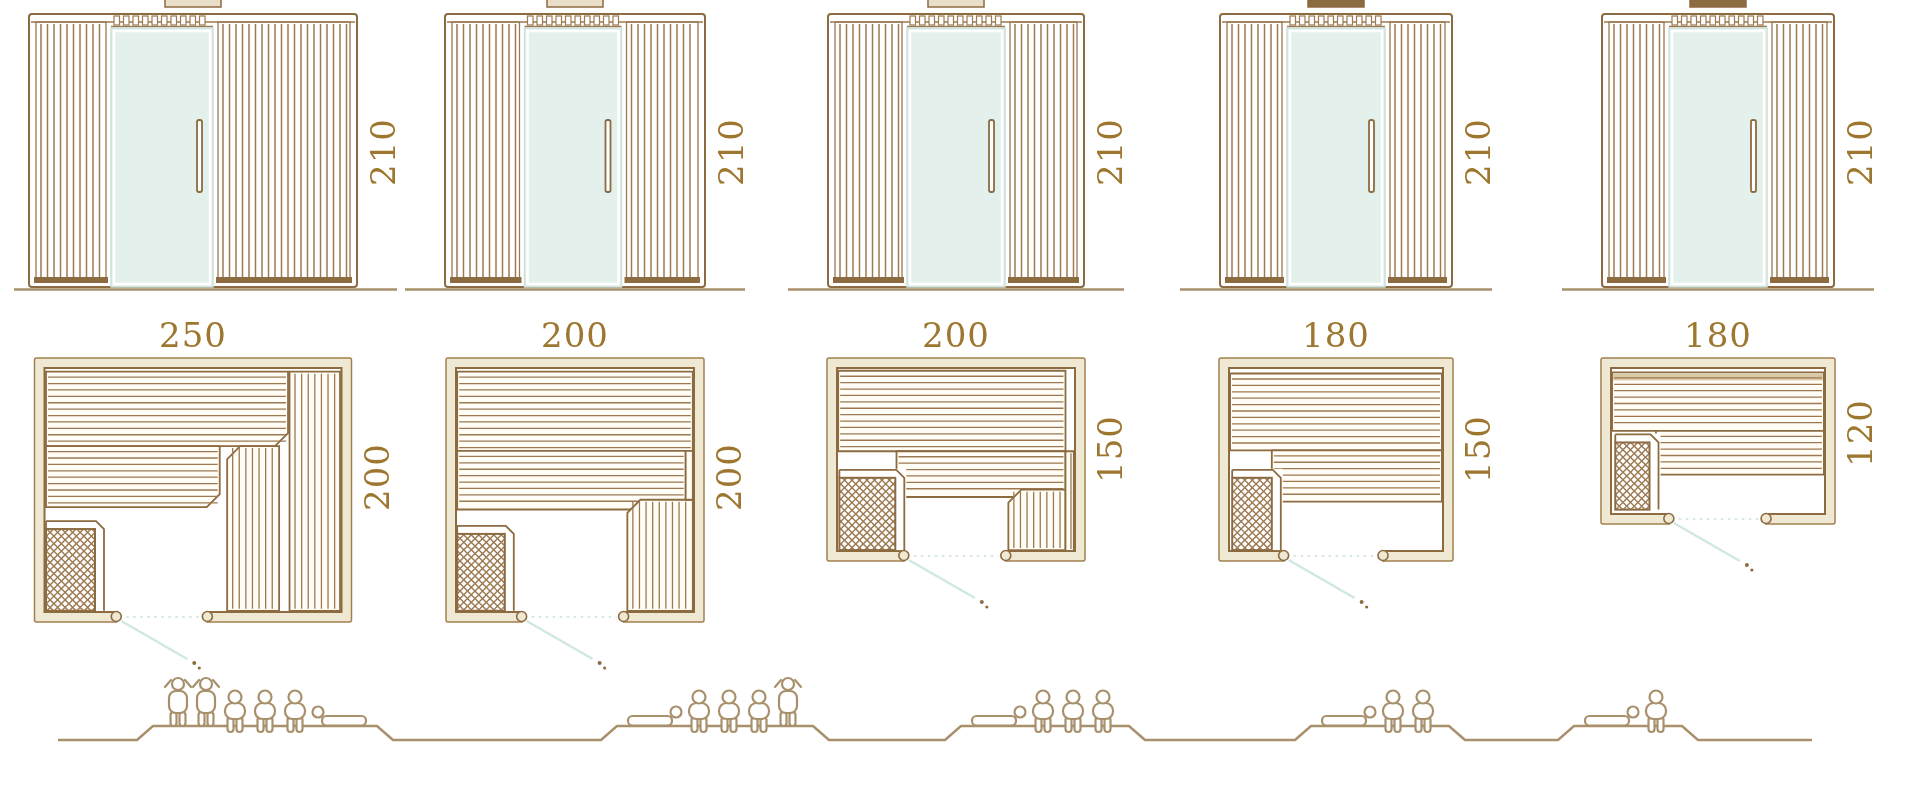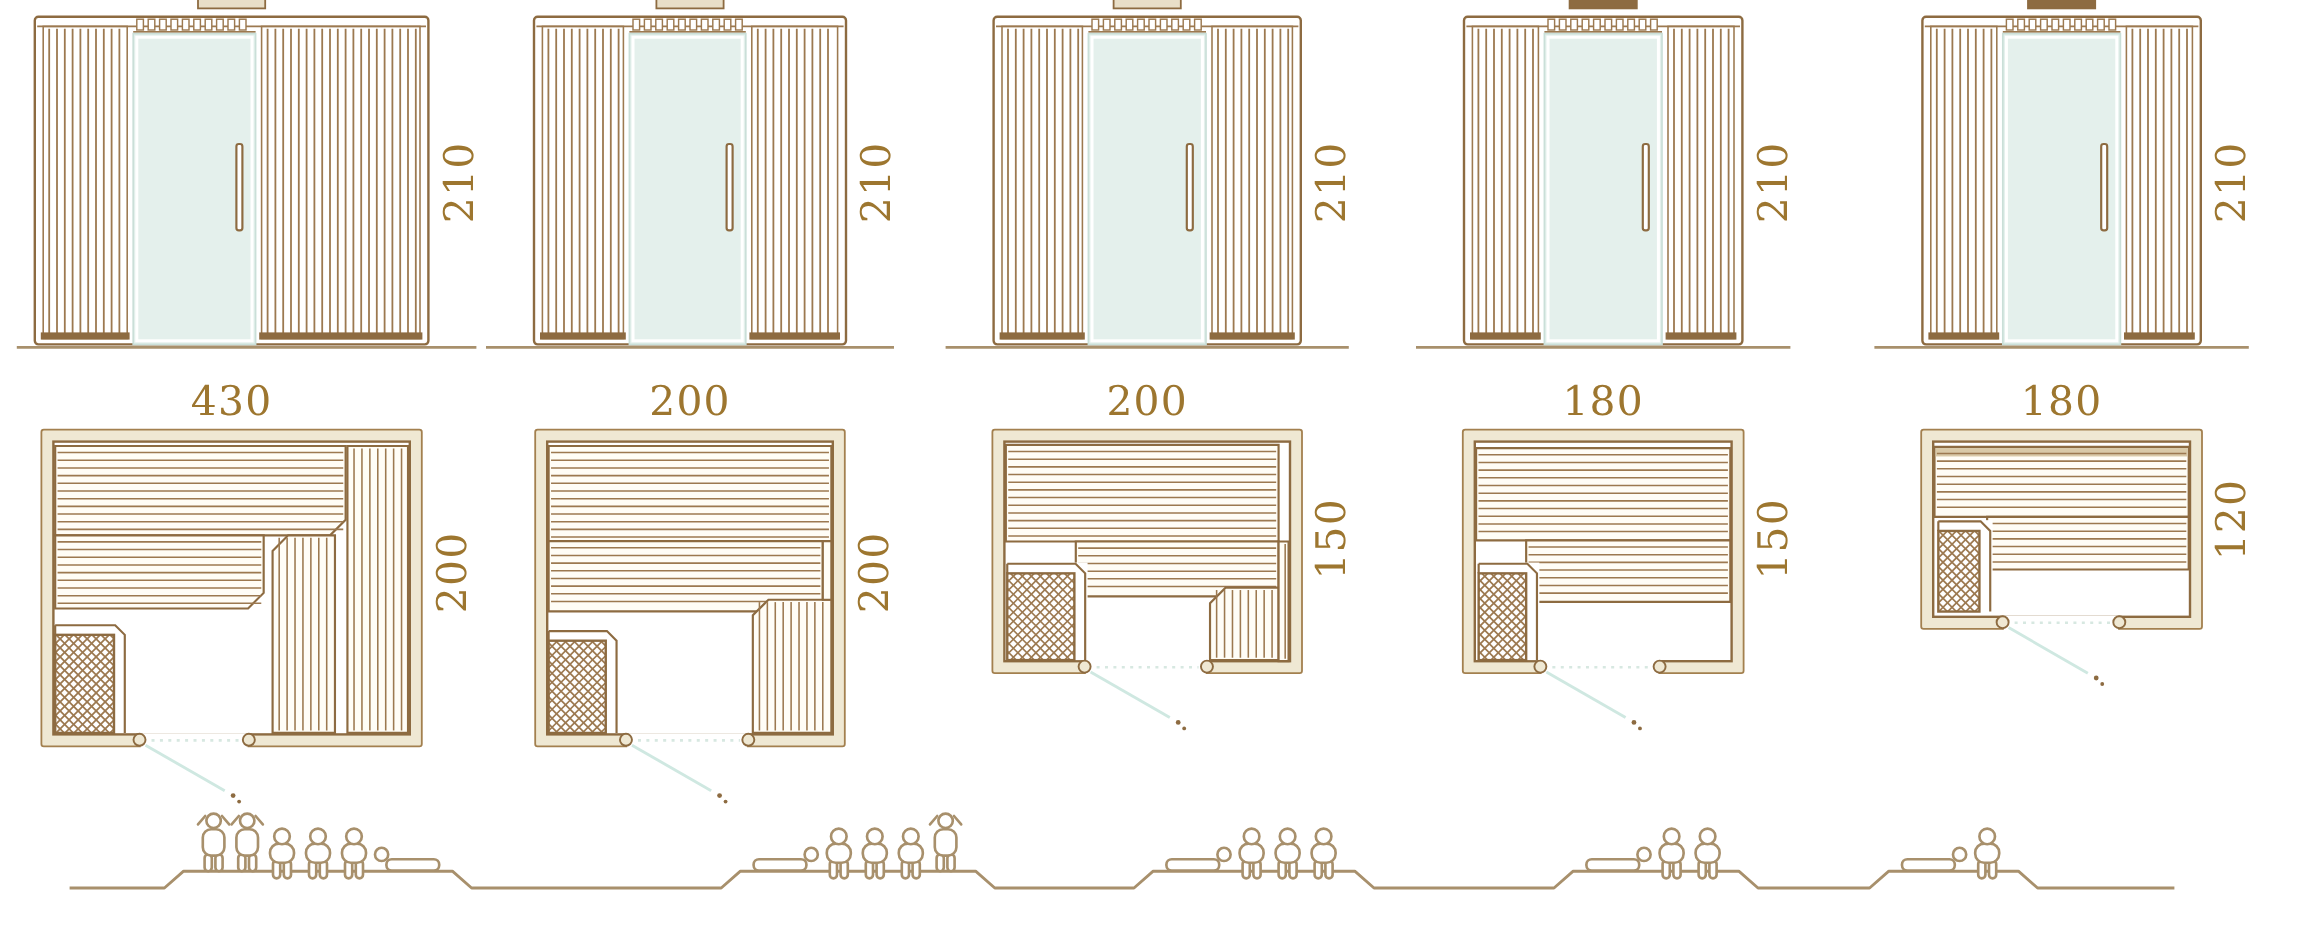--- a/index.html
+++ b/index.html
@@ -814,21 +814,21 @@
           <rect fill="#ffffff" stroke="#a8906c" stroke-width="2.2" stroke-linecap="round" stroke-linejoin="round" x="1585" y="716" width="44" height="9.5" rx="4.5"></rect>
           <circle fill="#ffffff" stroke="#a8906c" stroke-width="2.2" stroke-linecap="round" stroke-linejoin="round" cx="1633" cy="712" r="5.5"></circle>
           <rect fill="#ffffff" stroke="#a8906c" stroke-width="2.2" stroke-linecap="round" stroke-linejoin="round" x="1648.5" y="717" width="6" height="15" rx="3"></rect>
           <rect fill="#ffffff" stroke="#a8906c" stroke-width="2.2" stroke-linecap="round" stroke-linejoin="round" x="1657.5" y="717" width="6" height="15" rx="3"></rect>
           <rect fill="#ffffff" stroke="#a8906c" stroke-width="2.2" stroke-linecap="round" stroke-linejoin="round" x="1646" y="703" width="20" height="16" rx="7.5"></rect>
           <circle fill="#ffffff" stroke="#a8906c" stroke-width="2.2" stroke-linecap="round" stroke-linejoin="round" cx="1656" cy="697" r="6.5"></circle>
         </g>
       </g>
     </svg>
 
-  <div class="dim" id="wl0" style="left: 193px; top: 335px;">430</div>
+  <div class="dim" id="wl0" style="left: 193px; top: 335px;">250</div>
   <div class="dim rot" id="dl0" style="left: 376.5px; top: 476.8px;">200</div>
   <div class="dim rot" id="hl0" style="left: 383px; top: 152px;">210</div>
 
   <div class="dim" id="wl1" style="left: 575px; top: 335px;">200</div>
   <div class="dim rot" id="dl1" style="left: 729px; top: 476.8px;">200</div>
   <div class="dim rot" id="hl1" style="left: 731px; top: 152px;">210</div>
 
   <div class="dim" id="wl2" style="left: 956px; top: 335px;">200</div>
   <div class="dim rot" id="dl2" style="left: 1110px; top: 449.35px;">150</div>
   <div class="dim rot" id="hl2" style="left: 1110px; top: 152px;">210</div>

